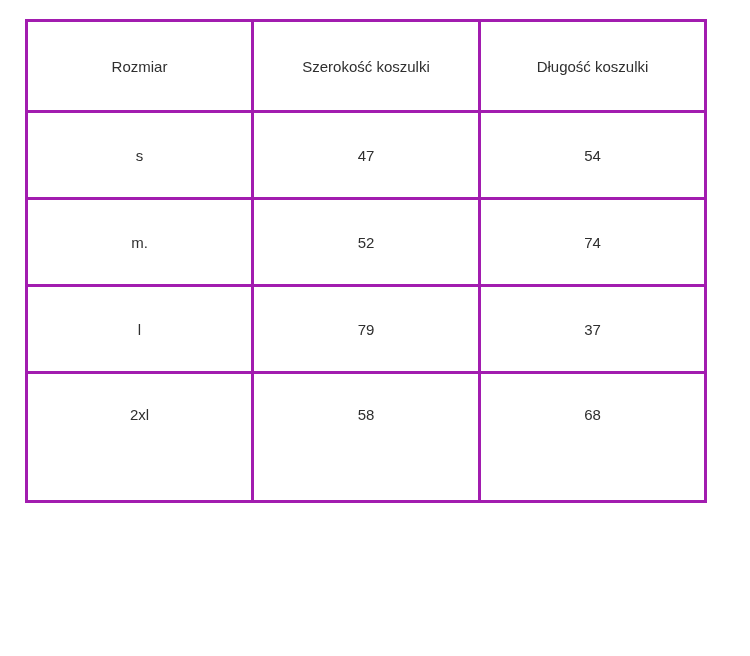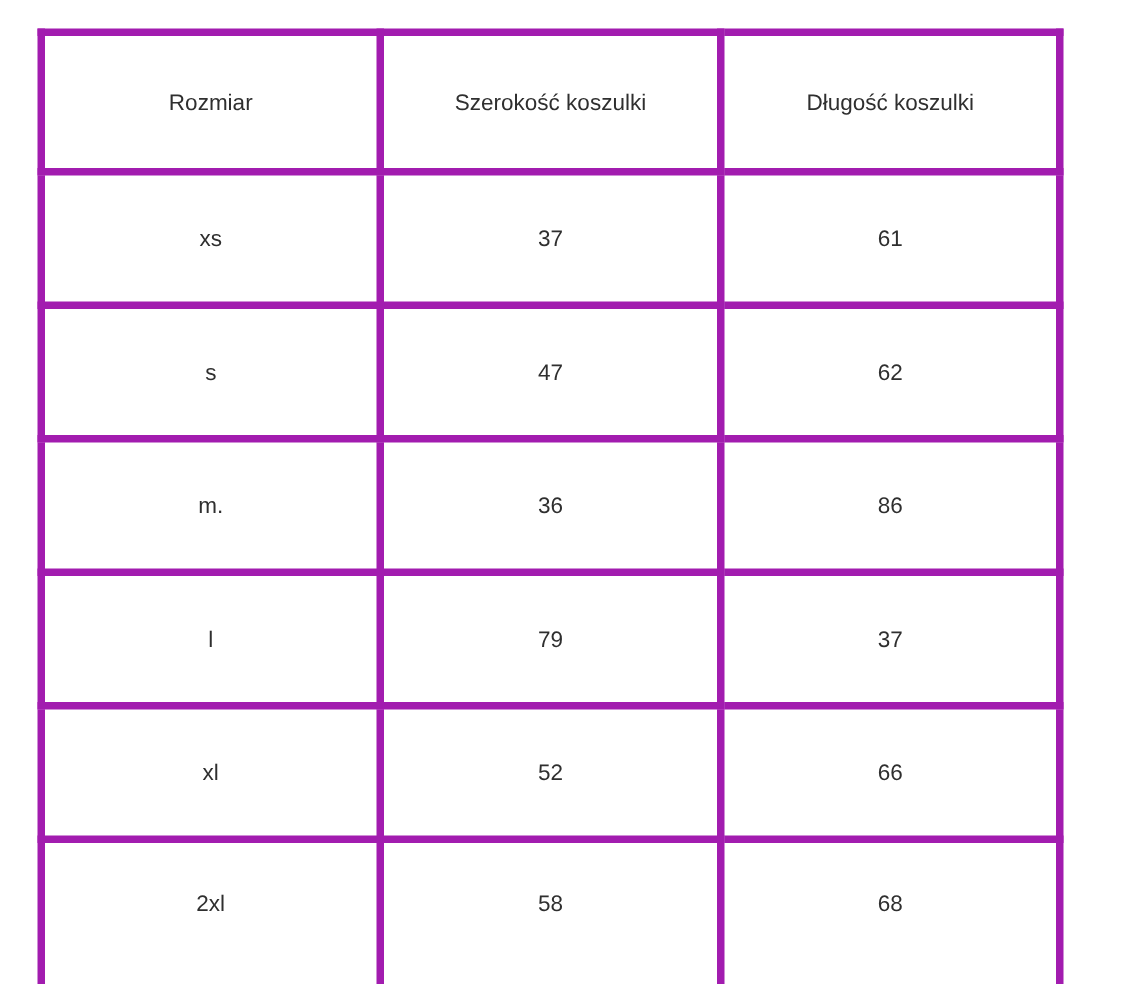--- a/index.html
+++ b/index.html
@@ -26,21 +26,21 @@
     width: 679px;
   }
   table.size-table {
     border-collapse: collapse;
     width: 679px;
     table-layout: fixed;
     background: #ffffff;
   }
   table.size-table td,
   table.size-table th {
-    border: 5px solid #a21caf;
+    border: 3px solid #a21caf;
     text-align: center;
     vertical-align: middle;
     font-weight: normal;
     font-size: 15px;
     color: #2f2f2f;
     padding: 0;
   }
   table.size-table thead th {
     height: 88px;
   }
@@ -69,43 +69,33 @@
       </colgroup>
       <thead>
         <tr>
           <th>Rozmiar</th>
           <th>Szerokość koszulki</th>
           <th>Długość koszulki</th>
         </tr>
       </thead>
       <tbody>
         <tr>
-          <td>xs</td>
-          <td>37</td>
-          <td>61</td>
-        </tr>
-        <tr>
           <td>s</td>
           <td>47</td>
-          <td>62</td>
+          <td>54</td>
         </tr>
         <tr>
           <td>m.</td>
-          <td>36</td>
-          <td>86</td>
+          <td>52</td>
+          <td>74</td>
         </tr>
         <tr>
           <td>l</td>
           <td>79</td>
           <td>37</td>
-        </tr>
-        <tr>
-          <td>xl</td>
-          <td>52</td>
-          <td>66</td>
         </tr>
         <tr>
           <td>2xl</td>
           <td>58</td>
           <td>68</td>
         </tr>
       </tbody>
     </table>
   </div>
 </div>

